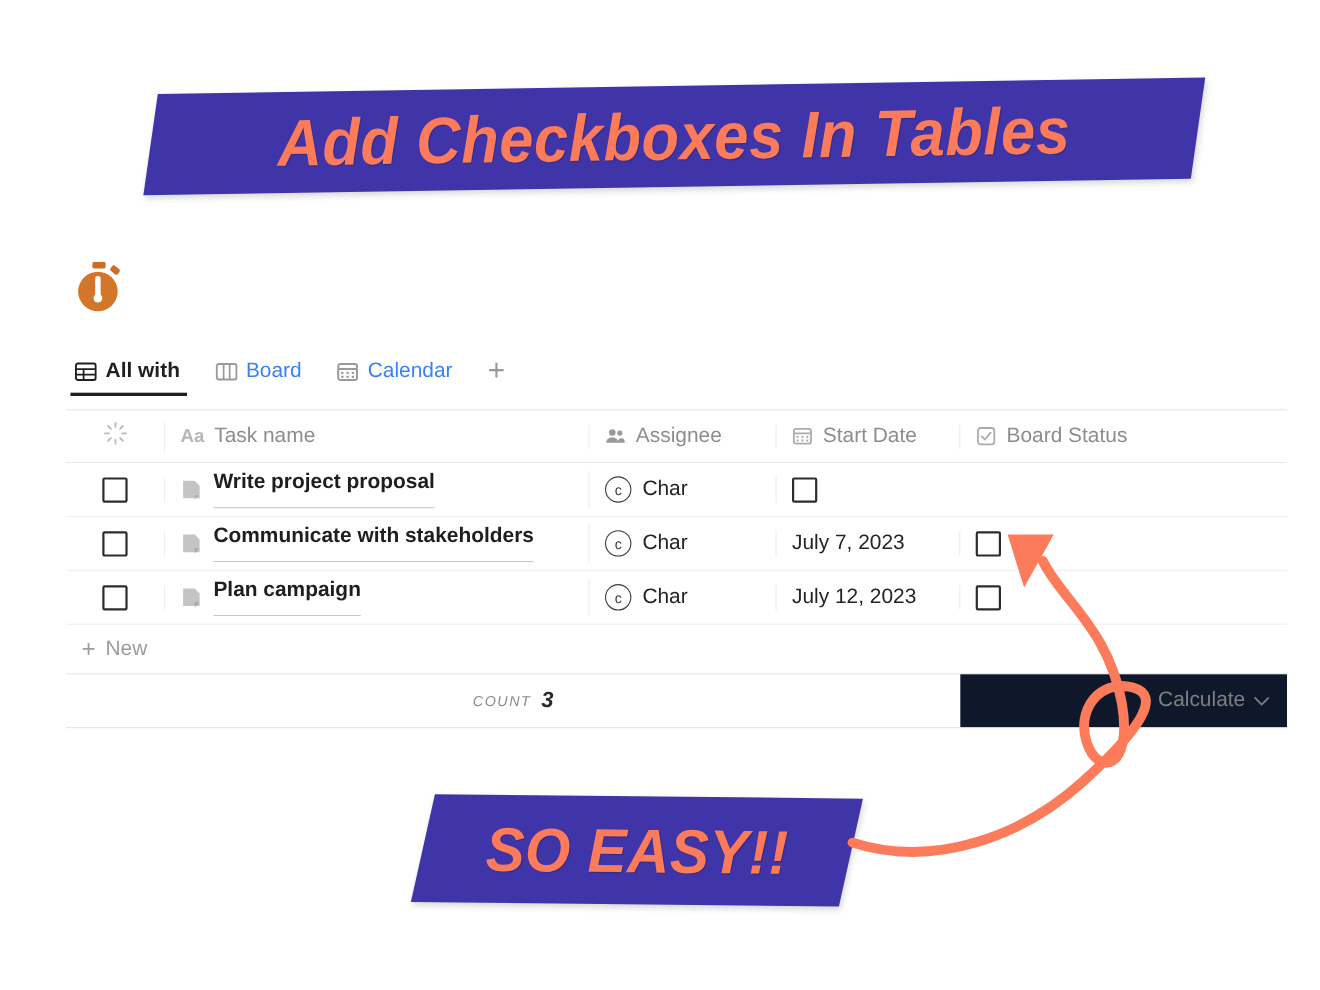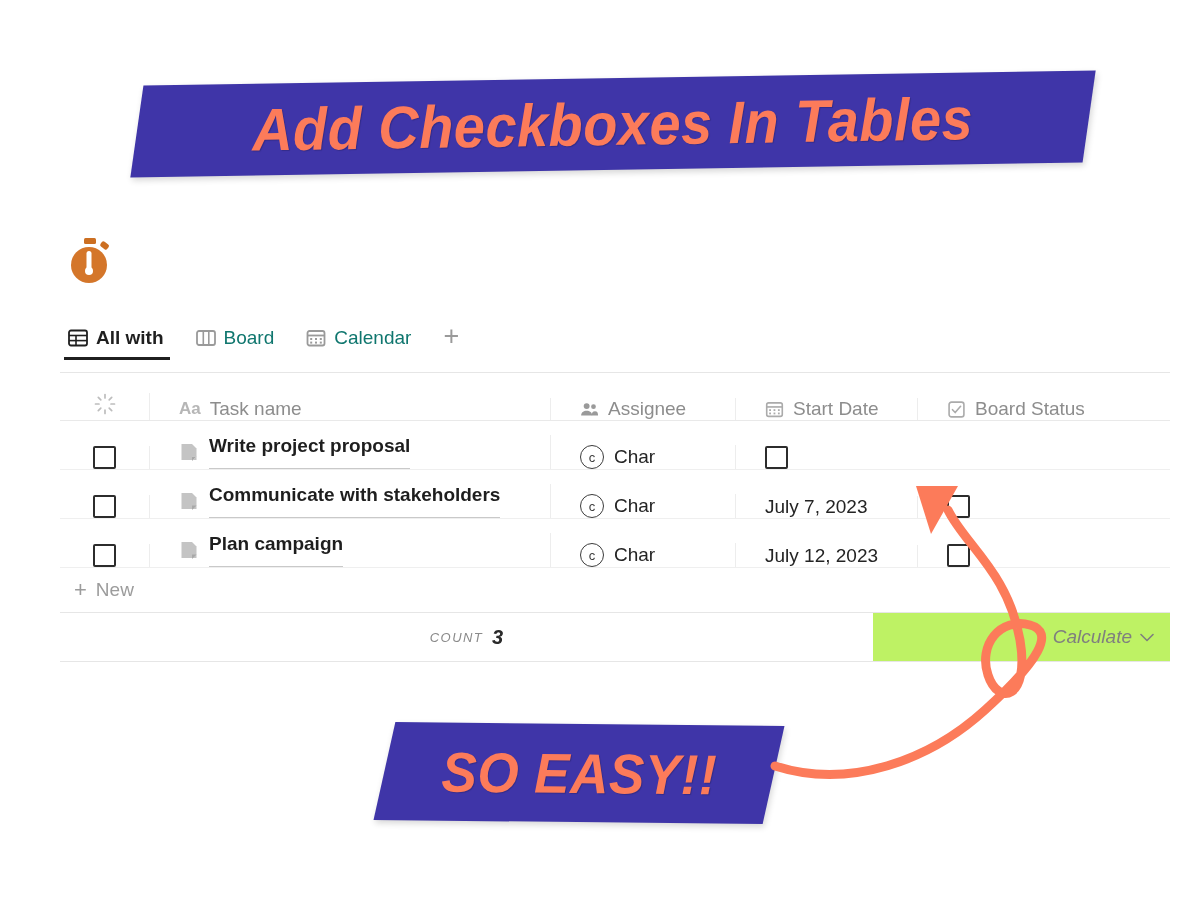--- a/index.html
+++ b/index.html
@@ -80,21 +80,21 @@
     gap: 0px;
     border-bottom: none;
   }
   .tab {
     display: flex;
     align-items: center;
     gap: 8px;
     padding: 2px 14px 11px 0px;
     margin-right: 18px;
     font-size: 19px;
-    color: #0f766e;
+    color: #3b82f6;
     cursor: pointer;
     position: relative;
   }
   .tab.active { color: #1F1F1F; font-weight: bold; }
   .tab.active::after {
     content: "";
     position: absolute;
     left: -4px; right: 8px; bottom: 0;
     height: 3px; background: #1F1F1F;
   }
@@ -105,21 +105,21 @@
   }
 
   
   #table {
     position: absolute;
     left: 60px; top: 372px;
     width: 1110px;
     border-top: 1px solid #E6E6E6;
     border-bottom: 1px solid #E6E6E6;
   }
-  .trow { display: flex; align-items: flex-end; gap: 15px; }
+  .trow { display: flex; align-items: center; }
   .trow.head { border-bottom: 1px solid #E9E9E9; height: 48px; }
   .trow.data { border-bottom: 1px solid #EFEFEF; height: 49px; }
 
   .cell {
     display: flex; align-items: center;
     padding: 0 14px;
     border-right: 1px solid #EDEDED;
     font-size: 19px; color: #242424;
   }
   .c-check  { width: 90px;  justify-content: center; border-right: 1px solid #EDEDED; }
@@ -174,24 +174,24 @@
   #footer-left {
     width: 813px; display: flex;
     align-items: center; justify-content: center; font-style: italic;
   }
   #count-label {
     font-size: 13px; color: #8A8A8A;
     letter-spacing: 1.4px; margin-right: 9px;
   }
   #count-value { font-size: 20px; font-weight: bold; color: #2A2A2A; }
   #footer-calc {
-    flex: 1; background: #bef264;
+    flex: 1; background: #0f172a;
     display: flex; align-items: center; justify-content: flex-end;
     padding-right: 16px; gap: 8px;
-    color: #7F7F7F; font-size: 19px; cursor: pointer; font-style: italic;
+    color: #7F7F7F; font-size: 19px; cursor: pointer;
   }
   .chev { width: 14px; height: 9px; display:block; }
 
   
   #arrow-svg {
     position: absolute;
     left: 0; top: 0;
     width: 1200px; height: 900px;
     pointer-events: none;
   }

